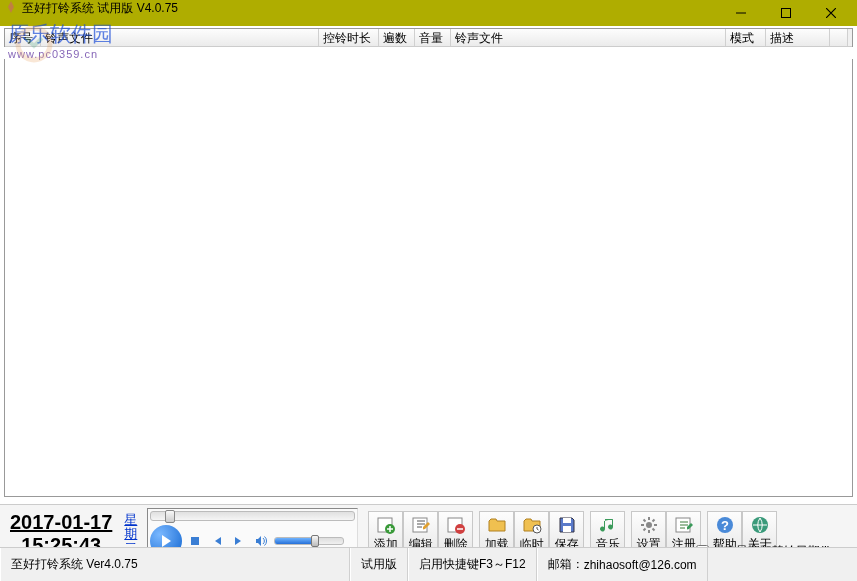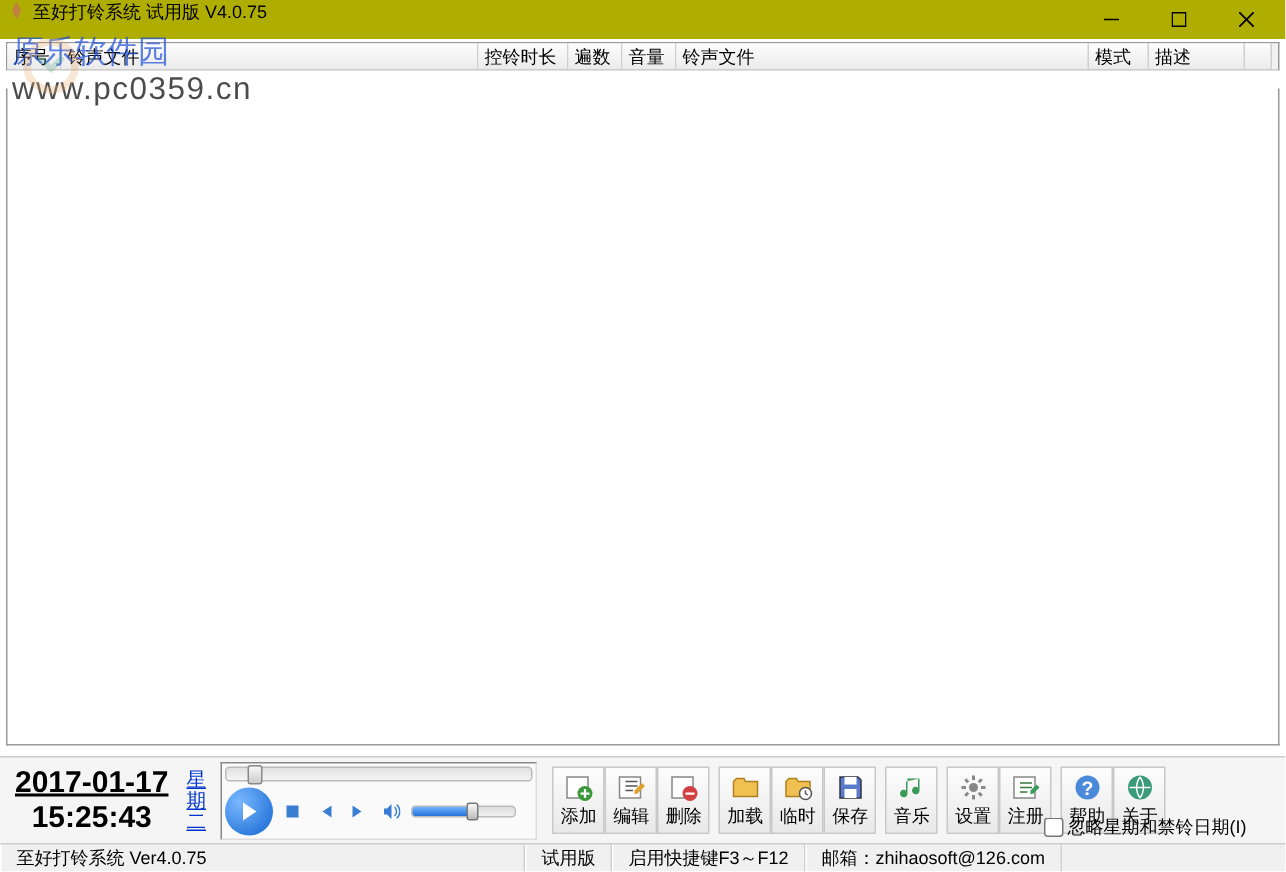--- a/index.html
+++ b/index.html
@@ -12,21 +12,21 @@
 .win-btn { width: 45px; height: 24px; display: flex; align-items: center; justify-content: center; cursor: pointer; }
 .win-btn svg { width: 10px; height: 10px; }
 
 .columns-header { display: flex; background: #f0f0f0; border-bottom: 1px solid #ccc; height: 18px; }
 .col { border-right: 1px solid #d0d0d0; padding: 1px 4px; background: linear-gradient(#fdfdfd,#ebebeb); font-size: 12px; white-space: nowrap; overflow: hidden; }
 
 .list-area { height: 438px; background: #fff; border: 1px solid #999; border-top: none; margin: 0 4px; position: relative; }
 
 .watermark { position: absolute; top: 20px; left: 8px; z-index: 10; opacity: 0.7; pointer-events: none; }
 .watermark-top { color: #1d4ed8; font-size: 21px; font-weight: normal; font-family: "Microsoft YaHei", sans-serif; }
-.watermark-bottom { color: #000000; font-size: 21px; font-family: Arial, sans-serif; letter-spacing: 1px; }
+.watermark-bottom { color: #4c1d95; font-size: 11px; font-family: Arial, sans-serif; letter-spacing: 1px; }
 .watermark-icon { width: 40px; height: 40px; position: absolute; left: 6px; top: 4px; opacity: 0.6; }
 
 .bottom-panel { position: absolute; bottom: 19px; left: 0; right: 0; height: 58px; background: #f5f5f5; border-top: 1px solid #ccc; display: flex; align-items: center; padding: 2px 4px; }
 .date-block { text-align: center; padding: 0 6px; }
 .date-line { font-size: 20px; font-family: Arial; font-weight: bold; text-decoration: underline; }
 .time-line { font-size: 20px; font-family: Arial; font-weight: bold; }
 .weekday-block { padding: 0 6px; text-align: center; }
 .weekday-text { color: #0033cc; font-size: 13px; text-decoration: underline; line-height: 14px; }
 
 .player-block { border: 1px inset #ddd; background: #fafafa; padding: 2px; margin: 0 4px; }
@@ -42,21 +42,21 @@
 .vol-thumb { position: absolute; left: 52%; top: -3px; width: 8px; height: 12px; background: linear-gradient(#f8f8f8,#bbb); border: 1px solid #777; border-radius: 2px; }
 
 .toolbar-block { display: flex; gap: 0px; margin-left: 6px; }
 .tool-btn { width: 35px; height: 45px; border: 1px solid #c8c8c8; background: linear-gradient(#fdfdfd,#e8e8e8); display: flex; flex-direction: column; align-items: center; justify-content: center; cursor: pointer; font-size: 12px; }
 .tool-btn-icon { width: 20px; height: 20px; margin-bottom: 1px; }
 .tool-sep { width: 6px; }
 
 .checkbox-row { position: absolute; right: 26px; bottom: 2px; font-size: 12px; display: flex; align-items: center; }
 .checkbox-row input { margin-right: 3px; }
 
-.statusbar { position: absolute; bottom: 0; left: 0; right: 0; height: 19px; background: #f0f0f0; border-top: 1px solid #ccc; display: flex; align-items: center; font-size: 12px; }
+.statusbar { position: absolute; bottom: 0; left: 0; right: 0; height: 34px; background: #f0f0f0; border-top: 1px solid #ccc; display: flex; align-items: center; font-size: 12px; }
 .status-cell { padding: 0 10px; border-right: 1px solid #d0d0d0; border-left: 1px solid #fff; height: 100%; display: flex; align-items: center; }
 
 .columns-wrap { margin: 12px 4px; border: 1px solid #999; border-bottom: none; margin-top: 2px; }
 </style>
 </head>
 <body>
 
 <div class="watermark">
   <svg class="watermark-icon" viewBox="0 0 40 40">
       <circle cx="20" cy="20" r="16" fill="none" stroke="#e89040" stroke-width="5" opacity="0.5"></circle>

